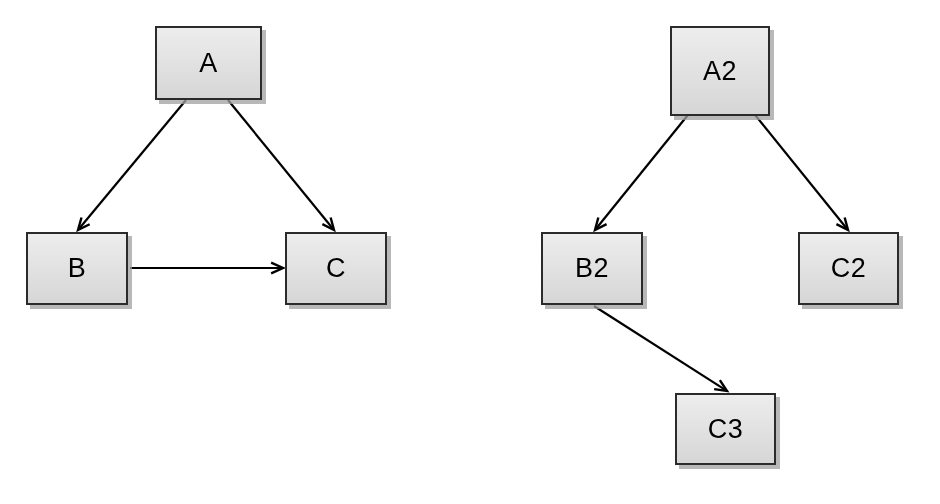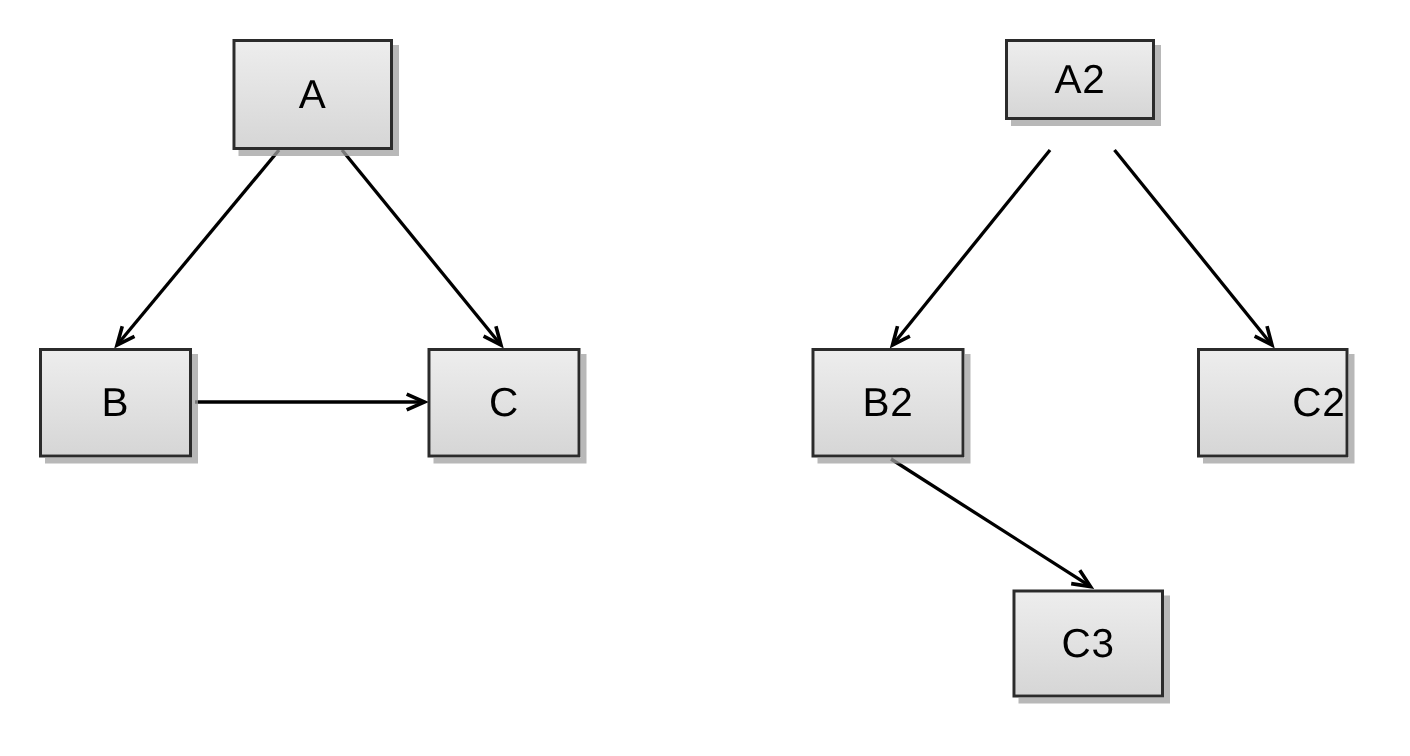--- a/index.html
+++ b/index.html
@@ -82,27 +82,27 @@
   <div id="node-layer">
       <div class="node" style="left: 155px; top: 26px; width: 107px; height: 74px;">
         <span class="node-label">A</span>
       </div>
       <div class="node" style="left: 26px; top: 232px; width: 102px; height: 73px;">
         <span class="node-label">B</span>
       </div>
       <div class="node" style="left: 285px; top: 232px; width: 102px; height: 73px;">
         <span class="node-label">C</span>
       </div>
-      <div class="node" style="left: 670px; top: 26px; width: 100px; height: 54px;">
+      <div class="node" style="left: 670px; top: 26px; width: 100px; height: 90px;">
         <span class="node-label">A2</span>
       </div>
       <div class="node" style="left: 541px; top: 232px; width: 102px; height: 73px;">
         <span class="node-label">B2</span>
       </div>
-      <div class="node" style="left: 798px; top: 232px; width: 101px; height: 73px; justify-content: flex-end;">
+      <div class="node" style="left: 798px; top: 232px; width: 101px; height: 73px;">
         <span class="node-label">C2</span>
       </div>
       <div class="node" style="left: 675px; top: 393px; width: 101px; height: 72px; text-align: right;">
         <span class="node-label">C3</span>
       </div>
     </div>
 
 </div>
 
 </body></html>

